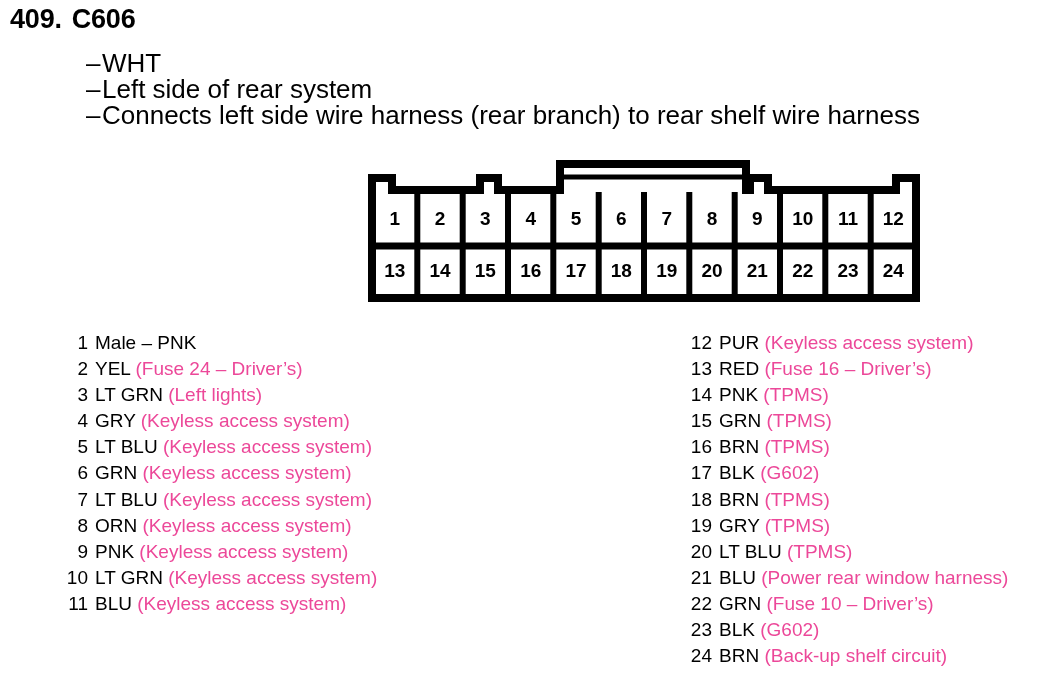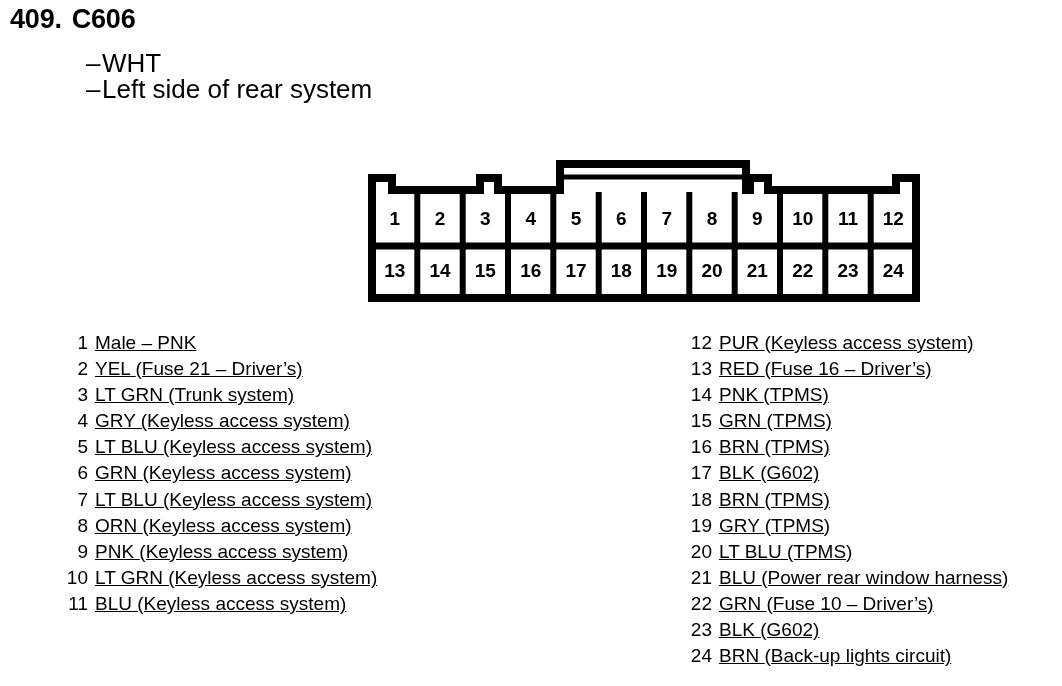--- a/index.html
+++ b/index.html
@@ -69,37 +69,40 @@
     display: flex;
     align-items: flex-start;
     white-space: nowrap;
   }
   .pin-idx {
     width: 26px;
     flex: 0 0 26px;
     text-align: right;
     margin-right: 7px;
   }
-  .pin-body { flex: 1 1 auto; text-decoration: underline; }
+  .pin-body { flex: 1 1 auto; }
   .pin-line { white-space: nowrap; }
-  .blue { color: #000000; }
+  .blue { color: #ec4899; }
 </style>
 </head>
 <body>
 
 <div id="heading">
   <span class="num">409.</span><span>C606</span>
 </div>
 
 <div id="bullets">
   <div class="bullet">
     <span class="dash">–</span><span>WHT</span>
   </div>
   <div class="bullet">
     <span class="dash">–</span><span>Left side of rear system</span>
+  </div>
+  <div class="bullet">
+    <span class="dash">–</span><span>Connects left side wire harness (rear branch) to rear shelf wire harness</span>
   </div>
 </div>
 
 <div id="connector">
   <svg width="554" height="142" viewBox="0 0 554 142">
 
     <path fill="none" stroke="#000000" stroke-width="8" stroke-linejoin="miter" d="M 4 30
              L 4 18
              L 24 18
              L 24 30
@@ -176,27 +179,27 @@
 <div class="pinlist" id="pinlist-left">
     <div class="pin-row">
       <div class="pin-idx">1</div>
       <div class="pin-body">
         <div class="pin-line"><span>Male – PNK</span></div>
       </div>
     </div>
     <div class="pin-row">
       <div class="pin-idx">2</div>
       <div class="pin-body">
-        <div class="pin-line"><span>YEL </span><span class="blue">(Fuse 21 – Driver’s)</span></div>
+        <div class="pin-line"><span>YEL </span><span class="blue">(Fuse 24 – Driver’s)</span></div>
       </div>
     </div>
     <div class="pin-row">
       <div class="pin-idx">3</div>
       <div class="pin-body">
-        <div class="pin-line"><span>LT GRN </span><span class="blue">(Trunk system)</span></div>
+        <div class="pin-line"><span>LT GRN </span><span class="blue">(Left lights)</span></div>
       </div>
     </div>
     <div class="pin-row">
       <div class="pin-idx">4</div>
       <div class="pin-body">
         <div class="pin-line"><span>GRY </span><span class="blue">(Keyless access system)</span></div>
       </div>
     </div>
     <div class="pin-row">
       <div class="pin-idx">5</div>
@@ -310,16 +313,16 @@
     </div>
     <div class="pin-row">
       <div class="pin-idx">23</div>
       <div class="pin-body">
         <div class="pin-line"><span>BLK </span><span class="blue">(G602)</span></div>
       </div>
     </div>
     <div class="pin-row">
       <div class="pin-idx">24</div>
       <div class="pin-body">
-        <div class="pin-line"><span>BRN </span><span class="blue">(Back-up lights circuit)</span></div>
+        <div class="pin-line"><span>BRN </span><span class="blue">(Back-up shelf circuit)</span></div>
       </div>
     </div>
   </div>
 
 </body></html>

